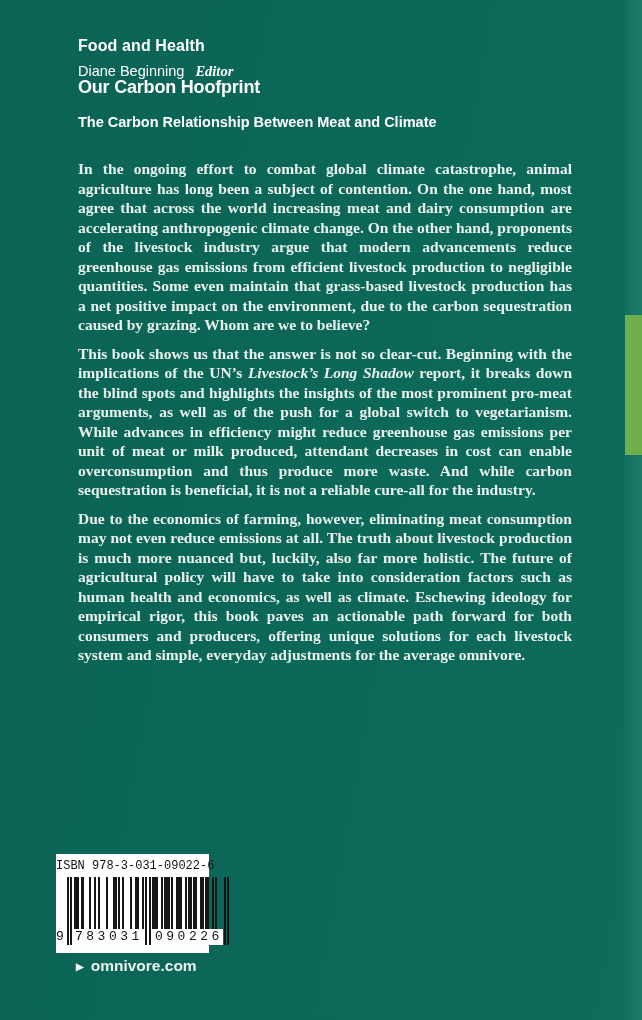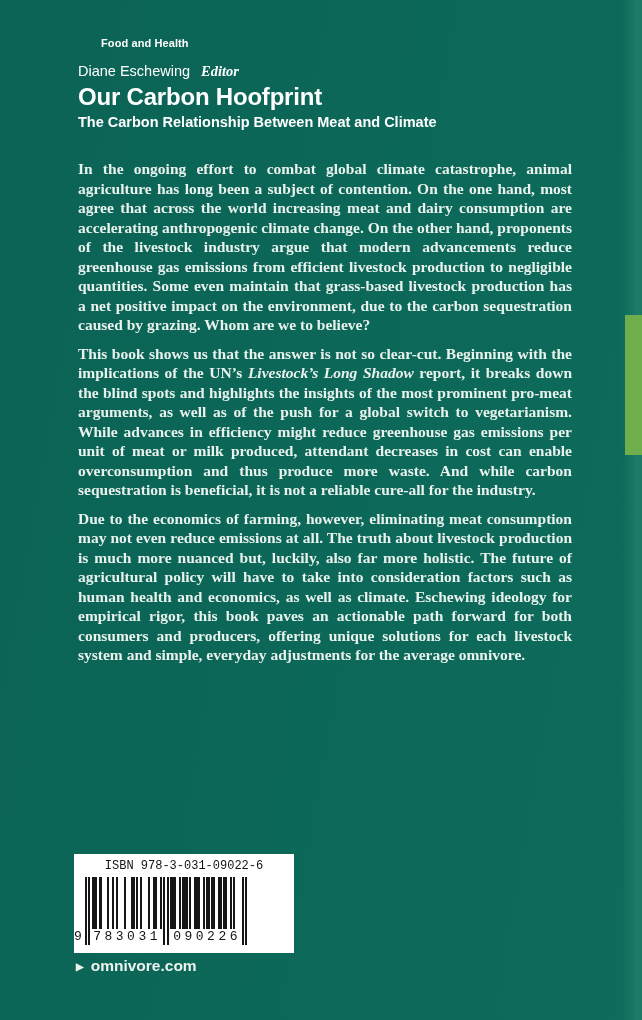--- a/index.html
+++ b/index.html
@@ -13,64 +13,64 @@
   .edge-highlight {
     position:absolute; top:0; right:0; width:20px; height:100%;
     background:linear-gradient(to right, rgba(30,128,106,0) 0%, #1b7b66 75%);
   }
   .series-tab {
     position:absolute; top:315px; right:0; width:17px; height:140px;
     background:#6fae4c;
   }
   .series {
     position:absolute; left:78px; top:37px;
-    color:#ffffff; font-weight:bold; font-size:11px; letter-spacing:0.1px;margin-left:23px;
+    color:#ffffff; font-weight:bold; font-size:16px; letter-spacing:0.1px;
   }
   .editor-line {
     position:absolute; left:78px; top:63px;
     color:#ffffff; font-size:14.5px;
   }
   .editor-role { font-weight:bold; font-style:italic; margin-left:11px;font-family:Liberation Serif, serif; }
   .title {
-    position:absolute; left:78px; top:83px;
-    color:#ffffff; font-weight:bold; font-size:24px; letter-spacing:-0.2px;
+    position:absolute; left:78px; top:77px;
+    color:#ffffff; font-weight:bold; font-size:18px; letter-spacing:-0.2px;
   }
   .subtitle {
     position:absolute; left:78px; top:114px;
     color:#ffffff; font-weight:bold; font-size:14.5px;
   }
   .blurb {
     position:absolute; left:78px; top:159px; width:510px;
     color:#e9f2ed;
     font-family:"Liberation Serif","DejaVu Serif",serif;
     font-size:15.5px; line-height:19.5px;
     text-align:justify;
   }
   .blurb p { margin:0 16px 9px 0;font-weight:bold; }
   .blurb em { font-style:italic; }
 
   .barcode-box {
-    position:absolute; left:74px; top:854px; width:220px; height:99px;
+    position:absolute; left:56px; top:854px; width:153px; height:99px;
     background:#ffffff;
   }
   .isbn-label {
     position:absolute; top:5px; left:0; right:0;
     text-align:center; white-space:nowrap;
     font-family:"Liberation Mono","DejaVu Sans Mono",monospace;
     font-size:12px; color:#141414;
   }
   .bars { position:absolute; left:11px; top:23px; width:162px; height:68px; }
   .bar  { position:absolute; top:0; background:#161616; }
   .digit, .digit-group {
     position:absolute; top:52px; height:16px; line-height:16px;
     font-family:"Liberation Mono","DejaVu Sans Mono",monospace;
     font-size:13px; color:#141414;
   }
   .digit-first { left:-11px; }
-  .digit-group { background:#ffffff; text-align:right; letter-spacing:3.5px; padding-left:3px; box-sizing:border-box; }
+  .digit-group { background:#ffffff; text-align:left; letter-spacing:3.5px; padding-left:3px; box-sizing:border-box; }
   .dg-left  { left:5px;  width:71px; }
   .dg-right { left:85px; width:71px; }
 
   .springer-line {
     position:absolute; left:76px; top:957px;
     color:#edf3ee; font-weight:bold; font-size:15.5px;
     display:flex; align-items:center;
   }
   .springer-arrow { font-size:10px; margin-right:7px; position:relative; top:0.5px; }
 </style>
@@ -78,21 +78,21 @@
 <body>
 
 <div class="cover">
 
   <div class="edge-highlight"></div>
   <div class="series-tab"></div>
 
   <div class="series">Food and Health</div>
 
   <div class="editor-line">
-    <span>Diane Eschewing</span><span class="editor-role">Editor</span>
+    <span>Diane Beginning</span><span class="editor-role">Editor</span>
   </div>
 
   <div class="title">Our Carbon Hoofprint</div>
   <div class="subtitle">The Carbon Relationship Between Meat and Climate</div>
 
   <div class="blurb">
     <p><span>In the ongoing effort to combat global climate catastrophe, animal agriculture has long been a subject of contention. On the one hand, most agree that across the world increasing meat and dairy consumption are accelerating anthropogenic climate change. On the other hand, proponents of the livestock industry argue that modern advancements reduce greenhouse gas emissions from efficient livestock production to negligible quantities. Some even maintain that grass-based livestock production has a net positive impact on the environment, due to the carbon sequestration caused by grazing. Whom are we to believe?</span></p>
     <p><span>This book shows us that the answer is not so clear-cut. Beginning with the implications of the UN’s </span><em>Livestock’s Long Shadow</em><span> report, it breaks down the blind spots and highlights the insights of the most prominent pro-meat arguments, as well as of the push for a global switch to vegetarianism. While advances in efficiency might reduce greenhouse gas emissions per unit of meat or milk produced, attendant decreases in cost can enable overconsumption and thus produce more waste. And while carbon sequestration is beneficial, it is not a reliable cure-all for the industry.</span></p>
     <p><span>Due to the economics of farming, however, eliminating meat consumption may not even reduce emissions at all. The truth about livestock production is much more nuanced but, luckily, also far more holistic. The future of agricultural policy will have to take into consideration factors such as human health and economics, as well as climate. Eschewing ideology for empirical rigor, this book paves an actionable path forward for both consumers and producers, offering unique solutions for each livestock system and simple, everyday adjustments for the average omnivore.</span></p>
   </div>

